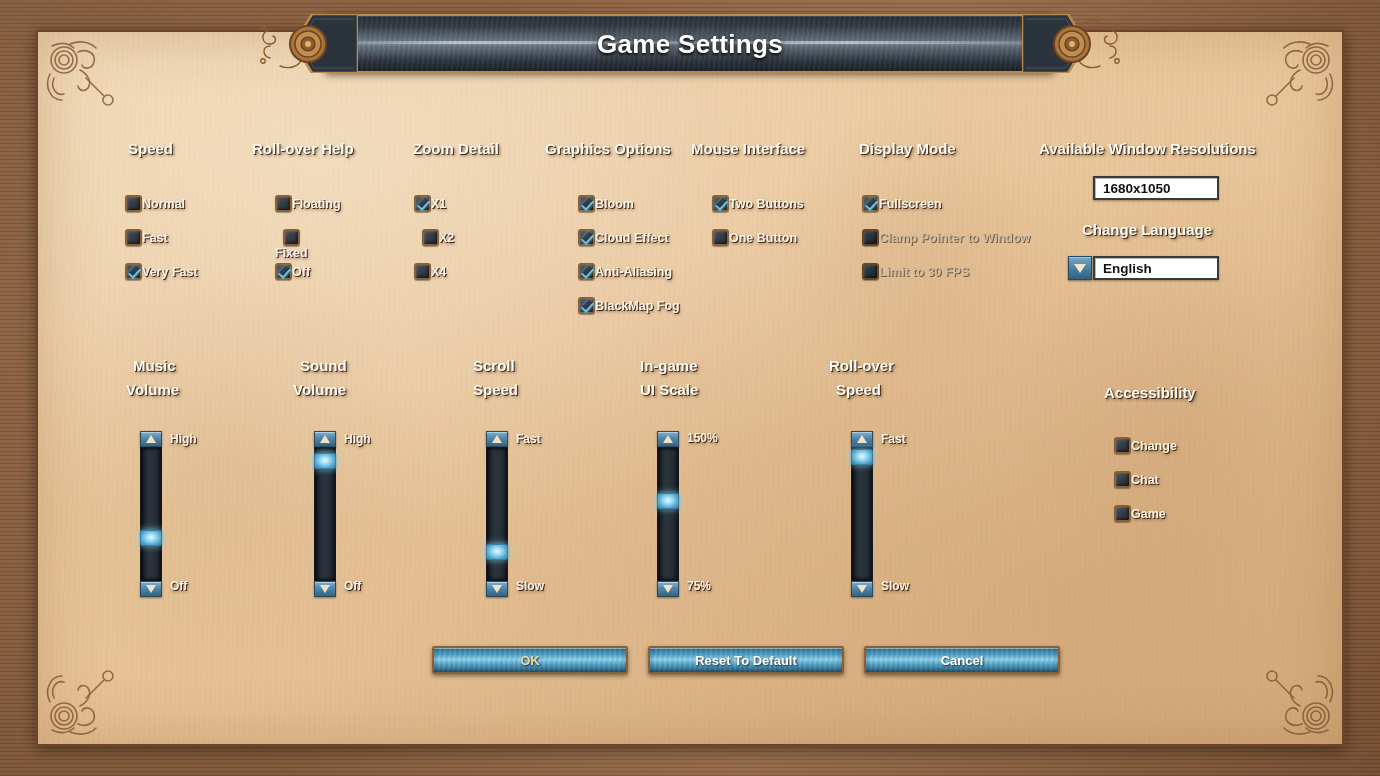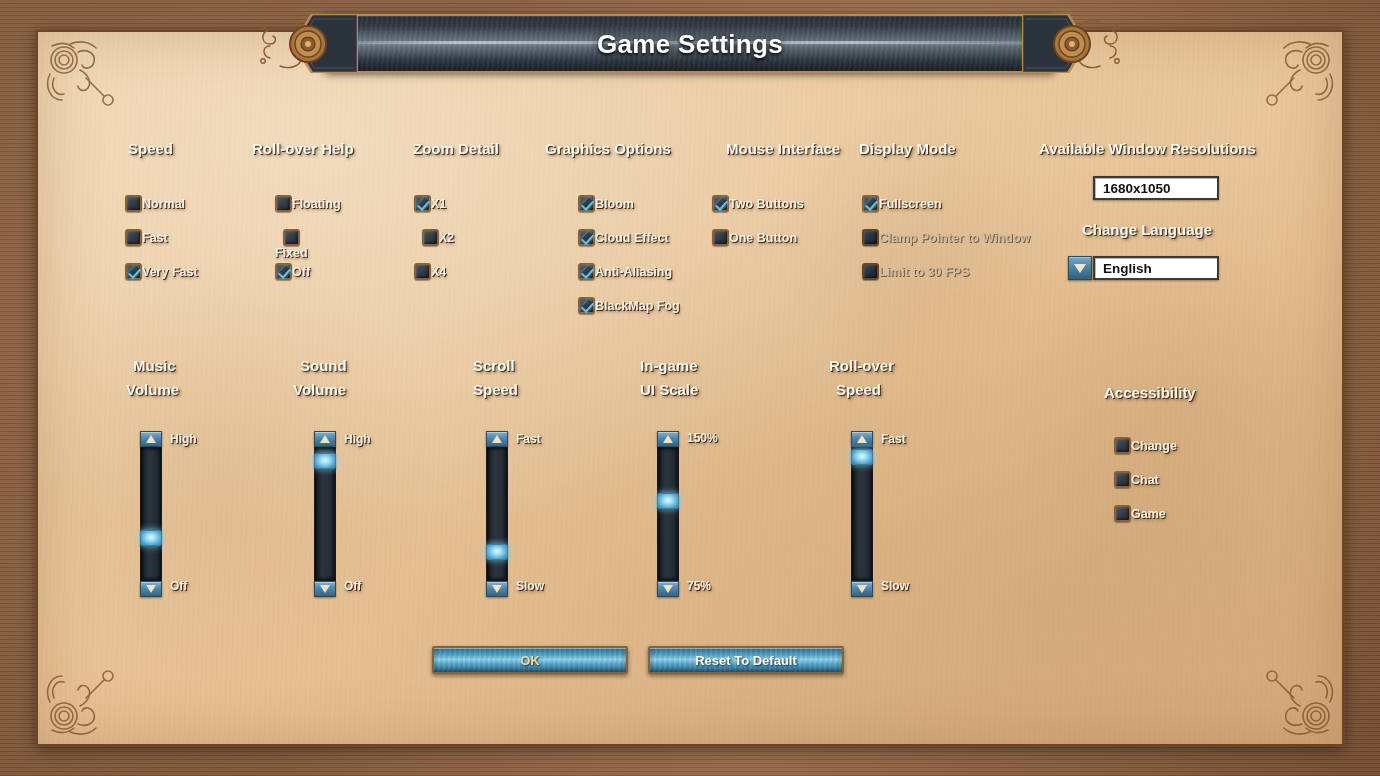--- a/index.html
+++ b/index.html
@@ -381,21 +381,21 @@
 
     <div class="banner-title">Game Settings</div>
   </div>
 
   <div class="content">
 
     <div class="col-head" style="left:128px;  top:140px;">Speed</div>
     <div class="col-head" style="left:252px;  top:140px;">Roll-over Help</div>
     <div class="col-head" style="left:413px;  top:140px;">Zoom Detail</div>
     <div class="col-head" style="left:545px;  top:140px;">Graphics Options</div>
-    <div class="col-head" style="left:726px;  top:140px;">Mouse Interface</div>
+    <div class="col-head" style="left:691px;  top:140px;">Mouse Interface</div>
     <div class="col-head" style="left:859px;  top:140px;">Display Mode</div>
     <div class="col-head" style="left:1039px; top:140px;">Available Window Resolutions</div>
     <div class="col-head" style="left:1082px; top:221px;">Change Language</div>
     <div class="col-head" style="left:1104px; top:384px;">Accessibility</div>
 
     <div class="cbrow" style="left:125px; top:195px;">
       <span class="cbox"></span>
       <span class="cblabel">Normal</span>
     </div>
     <div class="cbrow" style="left:125px; top:229px;">
@@ -568,15 +568,16 @@
       </div>
       <div class="s-arrow down">
           <span class="tri"></span>
         </div>
       <div class="s-cap" style="top:1px;">Fast</div>
       <div class="s-cap" style="top:148px;">Slow</div>
     </div>
 
     <div class="btn" style="left:648px; top:646px; width:196px;">Reset To Default</div>
     <div class="btn hot" style="left:432px; top:646px; width:196px;">OK</div>
+    <div class="btn" style="left:864px; top:646px; width:196px;">Cancel</div>
 
   </div>
 </div>
 
 </body></html>

